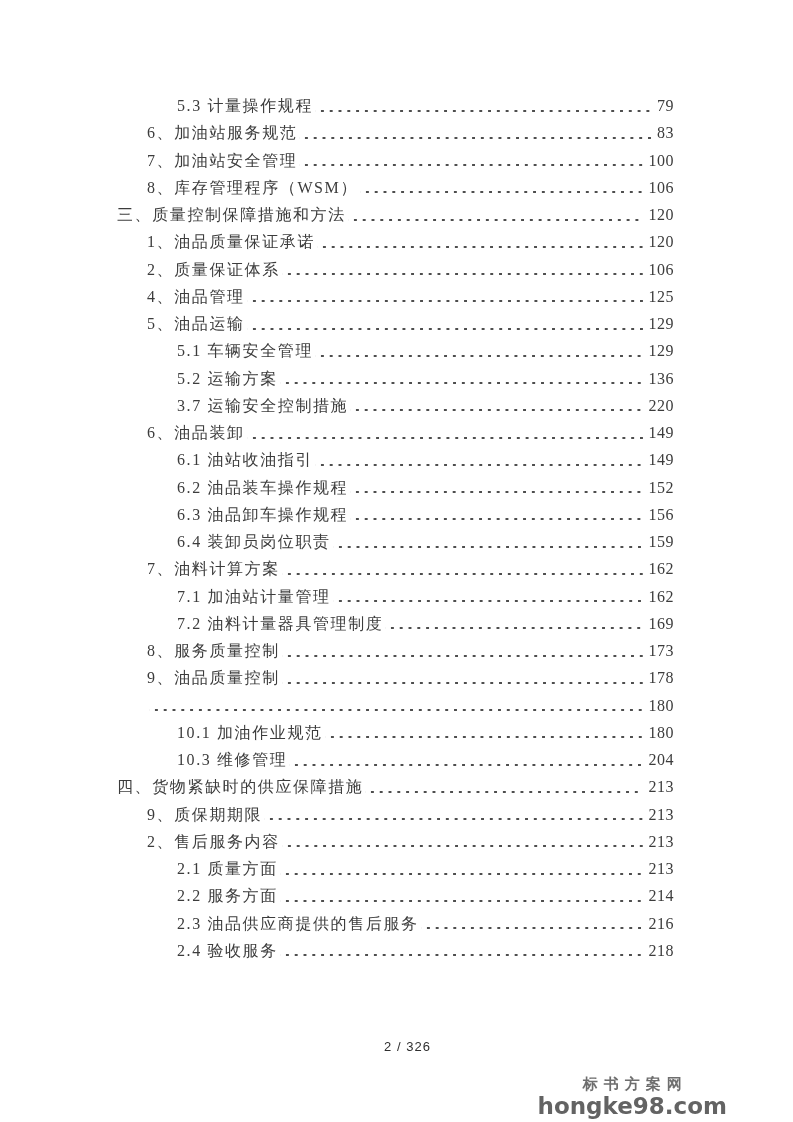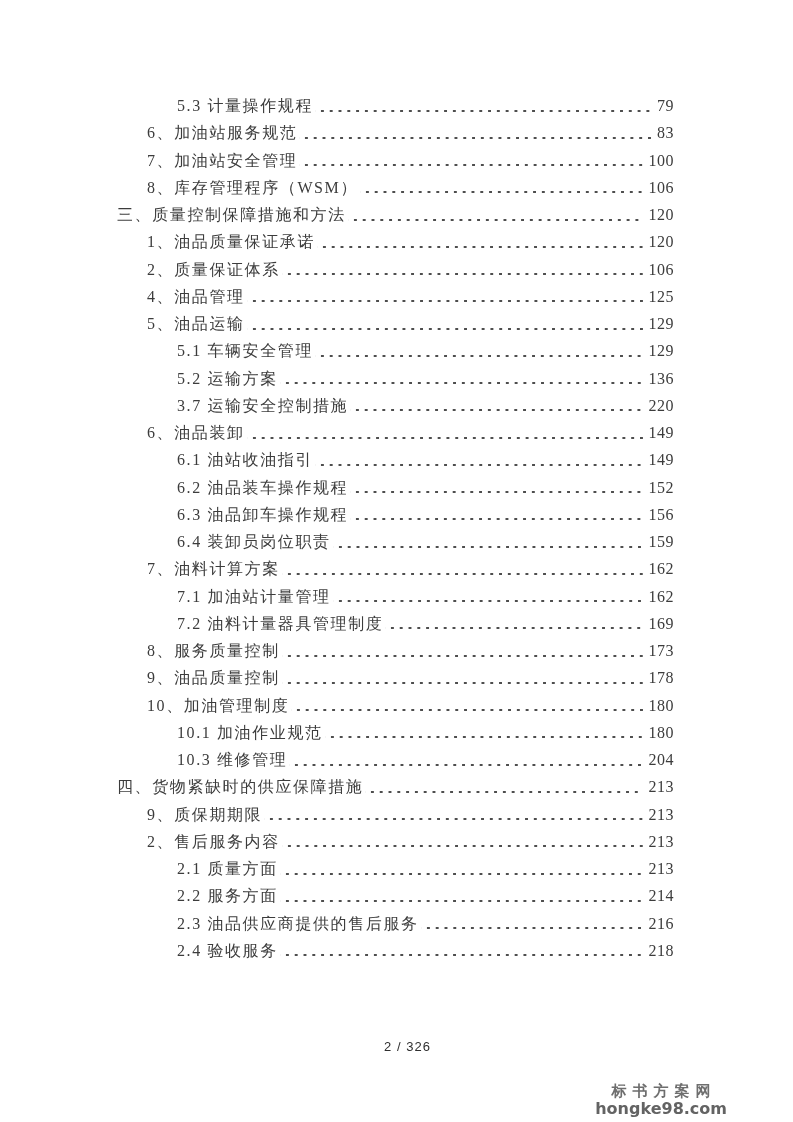--- a/index.html
+++ b/index.html
@@ -72,21 +72,21 @@
   .wm-cn {
     display: block;
     font-size: 15px;
     font-weight: bold;
     color: #6e6e6e;
     letter-spacing: 6px;
     padding-left: 6px; 
   }
   .wm-url {
     display: block;
-    font-size: 16px;
+    font-size: 23px;
     font-weight: bold;
     color: #636363;
     margin-top: 1px;
   }
 </style>
 </head>
 <body>
 
 <div id="page">
 
@@ -218,21 +218,20 @@
       <span class="toc-page">173</span>
     </div>
 
     <div class="toc-row indent-1">
       <span class="toc-title">9、油品质量控制</span>
       <span class="toc-leader"></span>
       <span class="toc-page">178</span>
     </div>
 
     <div class="toc-row indent-1">
-      <span class="toc-title">10、加油管理制度</span>
       <span class="toc-leader"></span>
       <span class="toc-page">180</span>
     </div>
 
     <div class="toc-row indent-2">
       <span class="toc-title">10.1 加油作业规范</span>
       <span class="toc-leader"></span>
       <span class="toc-page">180</span>
     </div>
 

